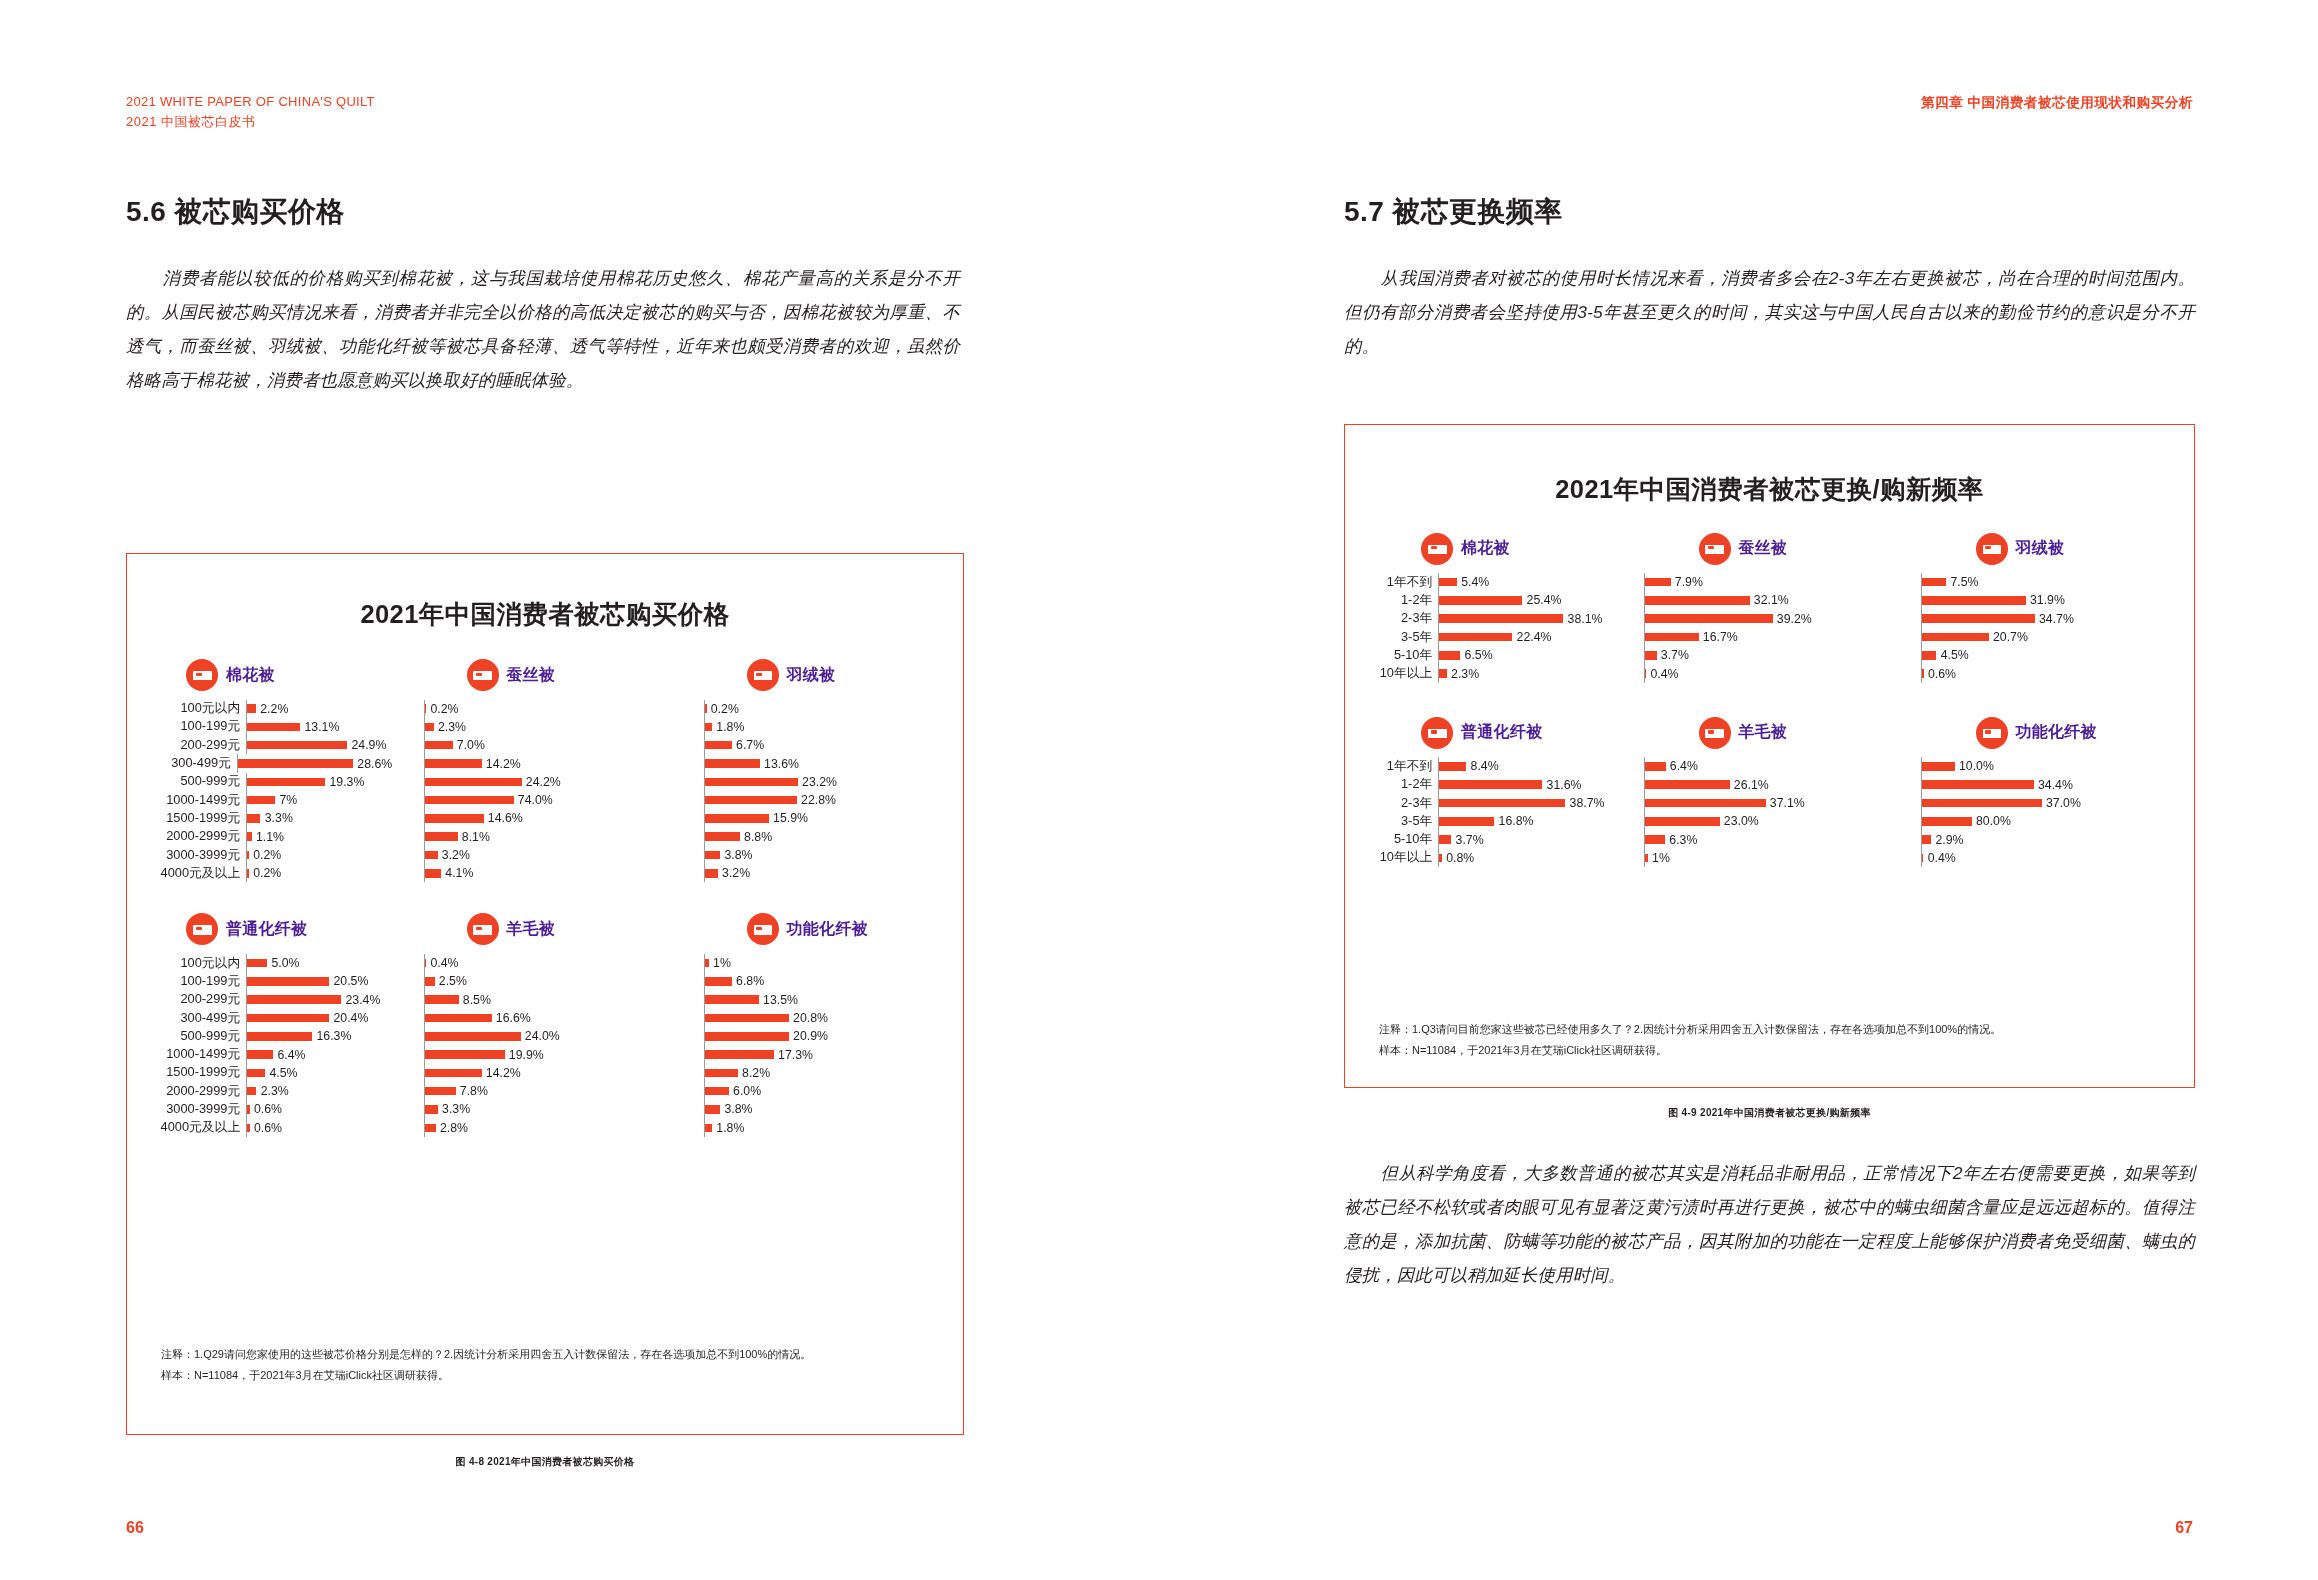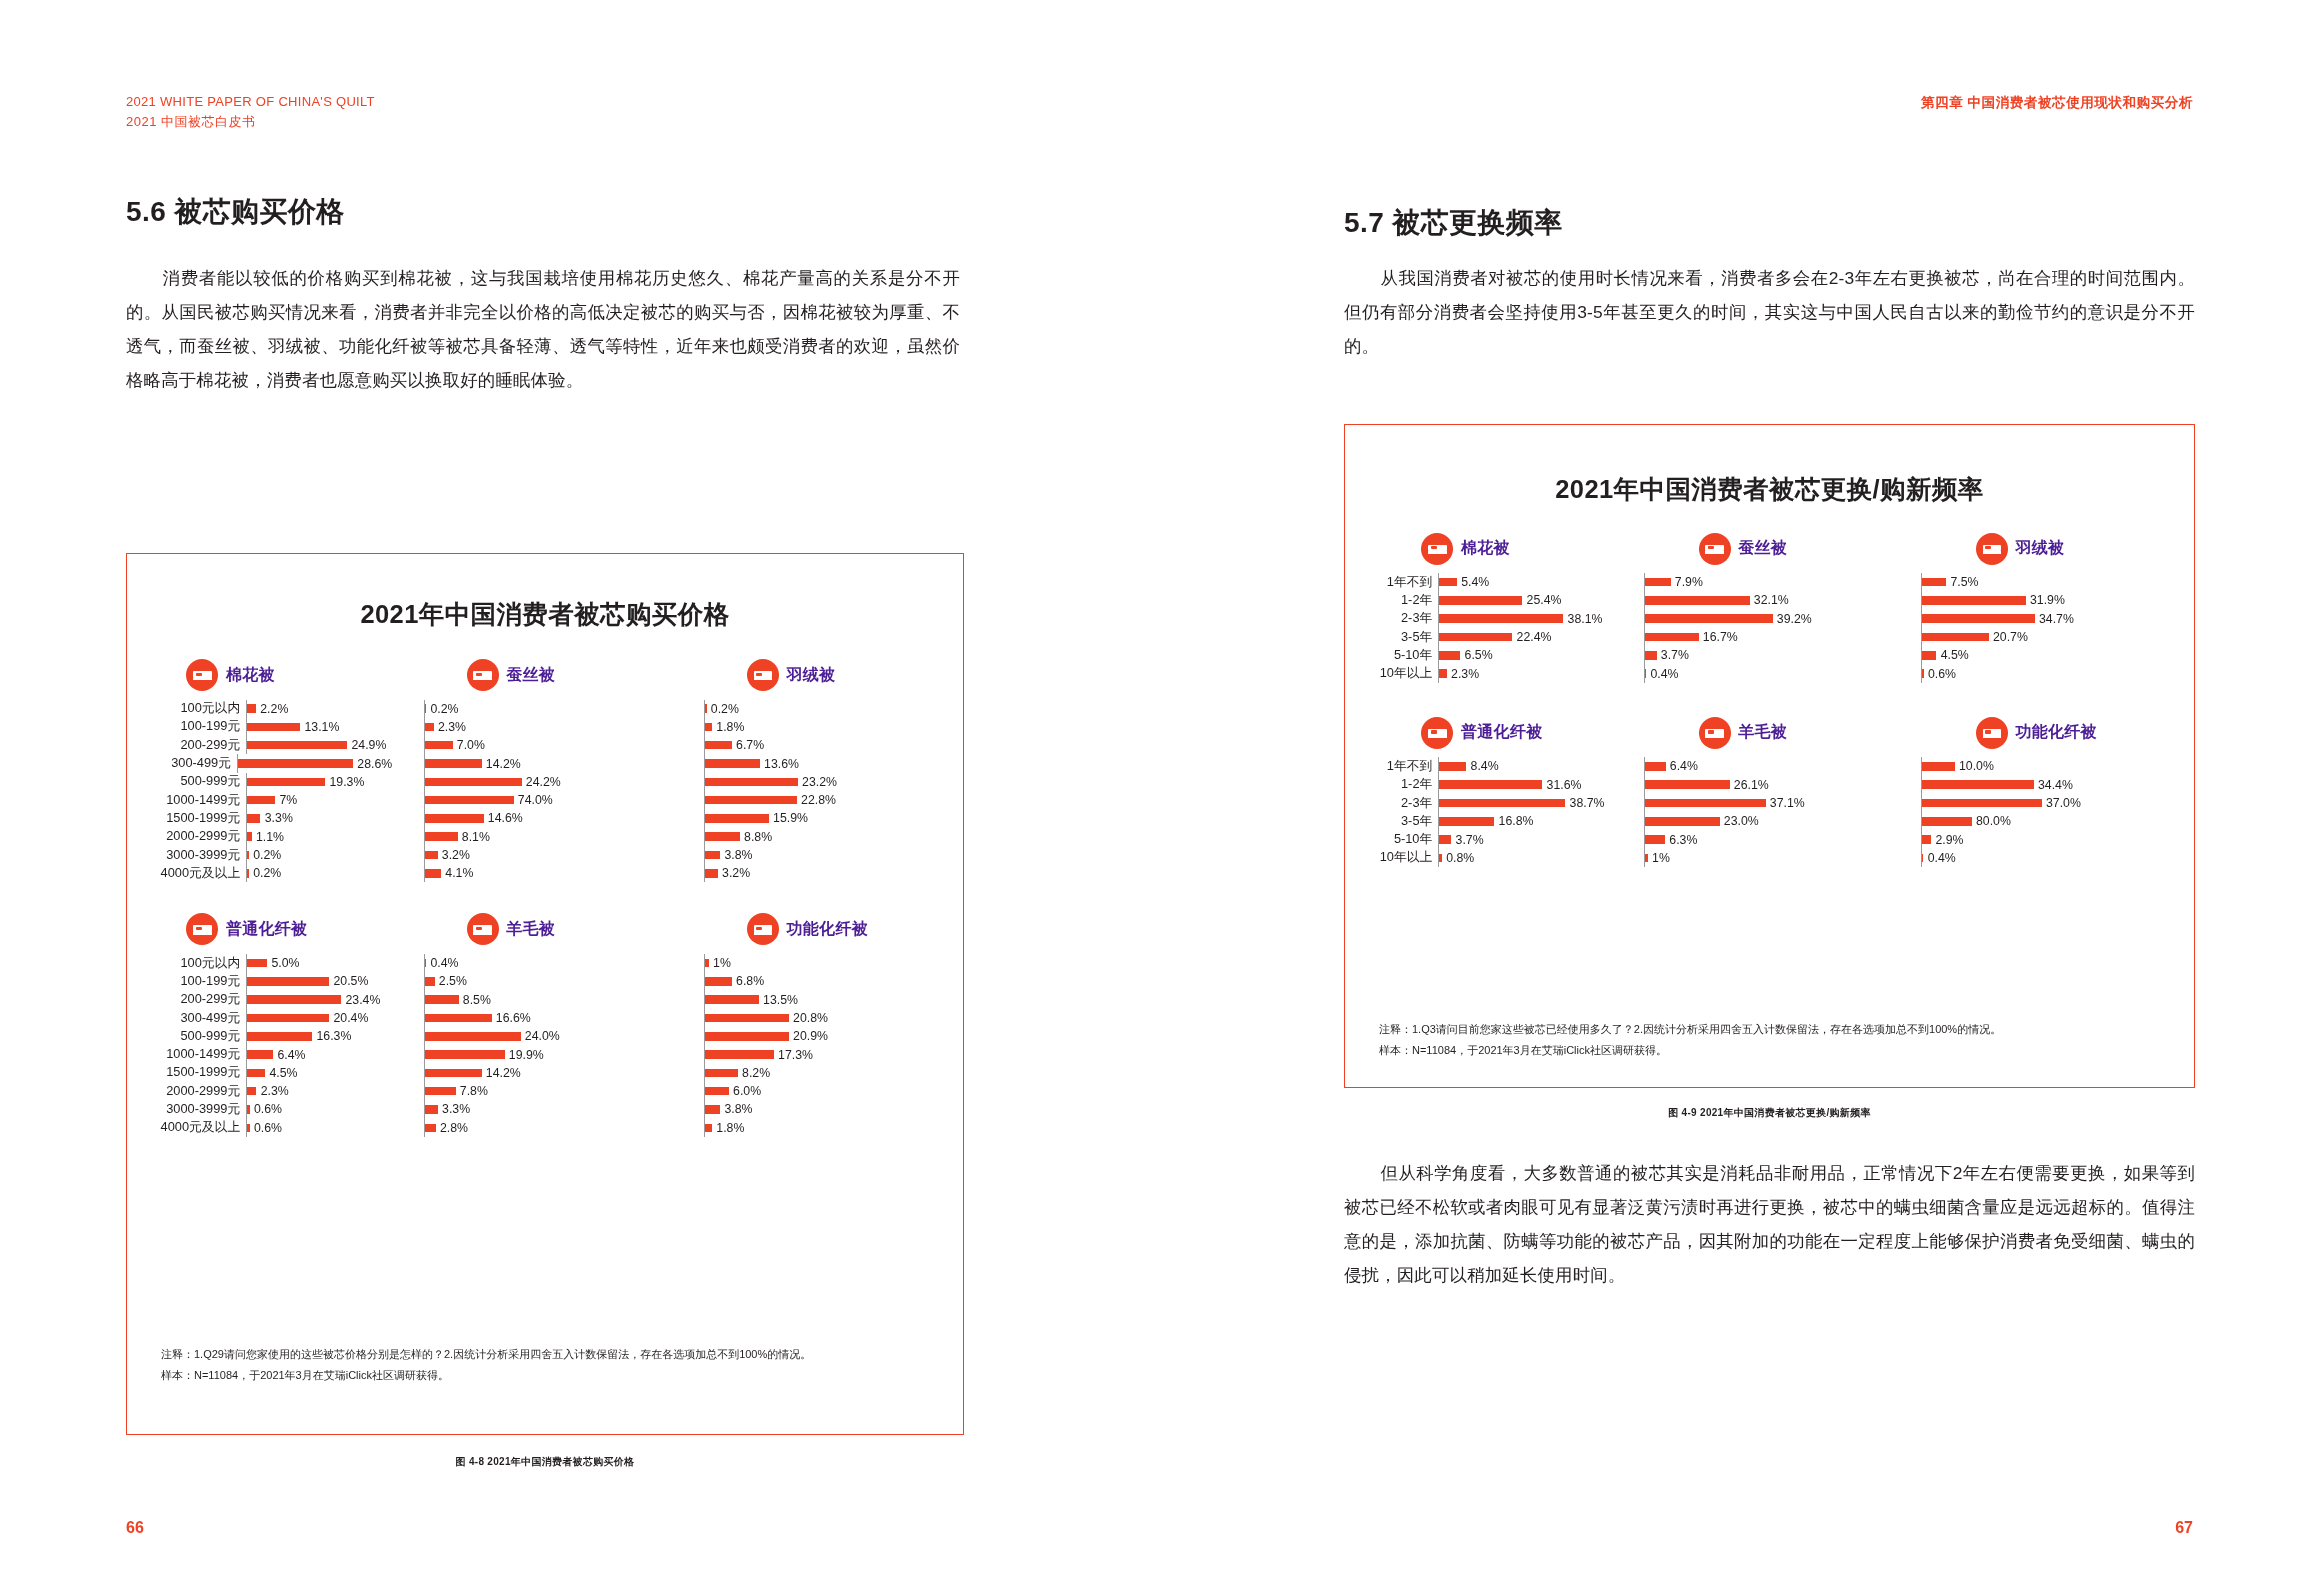--- a/index.html
+++ b/index.html
@@ -49,21 +49,21 @@
     color: #231f20;
   }
   .body-text {
     position: absolute;
     font-size: 17.4px;
     line-height: 1.95;
     text-align: justify;
     color: #231f20;
     letter-spacing: 0.2px;
   }
-  .indent { text-indent: 2.1em; }
+  .indent { text-indent: 2.1em; font-style: italic; }
 
   
   .chart-box {
     position: absolute;
     border: 1.7px solid #ef4123;
     box-sizing: border-box;
     background: #fff;
   }
   .chart-title {
     text-align: center;
@@ -691,21 +691,21 @@
 
     <div class="fig-cap" style="left:126px; top:1455px; width:838px;">图 4-8    2021年中国消费者被芯购买价格</div>
 
     <div class="pagenum" style="left:126px;">66</div>
   </div>
 
   <div class="col col-right">
 
     <div class="runhead runhead-right">第四章  中国消费者被芯使用现状和购买分析</div>
 
-    <div class="sec-title" style="left:185px; top:204px;">5.7 被芯更换频率</div>
+    <div class="sec-title" style="left:185px; top:193px;">5.7 被芯更换频率</div>
 
     <div class="body-text indent" style="left:185px; top:262px; width:851px;">从我国消费者对被芯的使用时长情况来看，消费者多会在2-3年左右更换被芯，尚在合理的时间范围内。但仍有部分消费者会坚持使用3-5年甚至更久的时间，其实这与中国人民自古以来的勤俭节约的意识是分不开的。</div>
 
     <div class="chart-box" id="chart2-box" style="left:185px; top:424px; width:851px; height:664px;">
       <div class="chart-title" style="margin-top:47px;">2021年中国消费者被芯更换/购新频率</div>
       <div id="chart2-panels" style="margin-top:25.5px;">
           <div style="display: flex; justify-content: space-between; padding: 0px 15.3px; margin-top: 0px;">
             <div style="width: 264px;">
               <div class="panel-head" style="padding-left: 61px;">
                 <span class="bed-badge">

